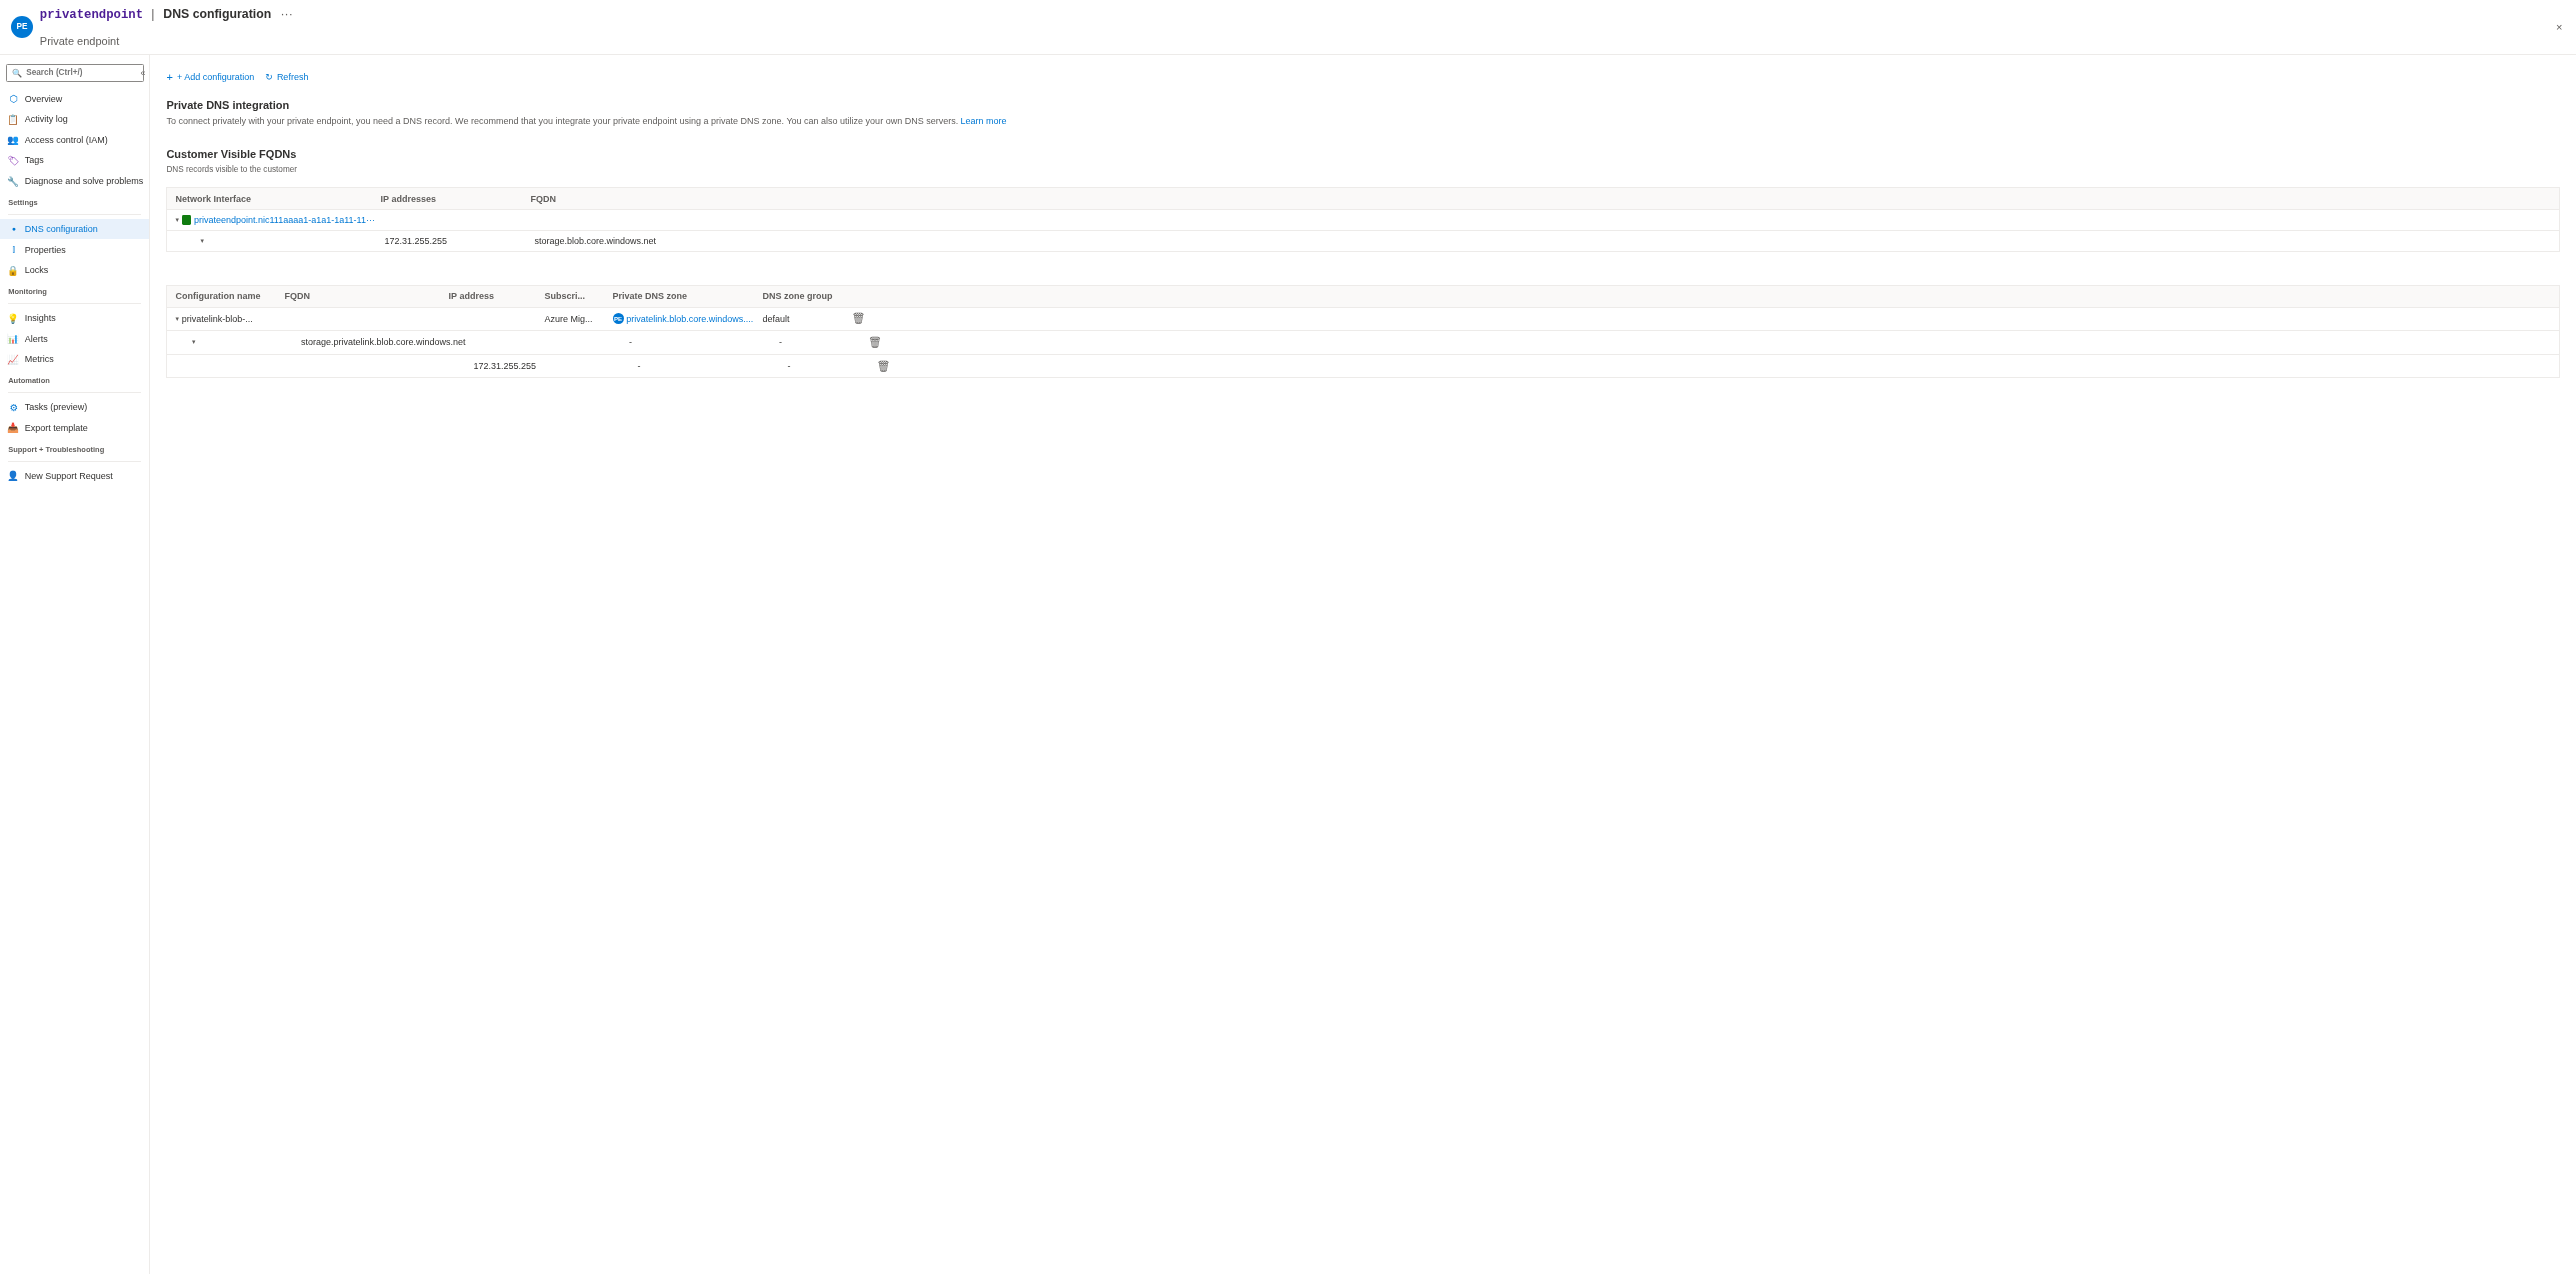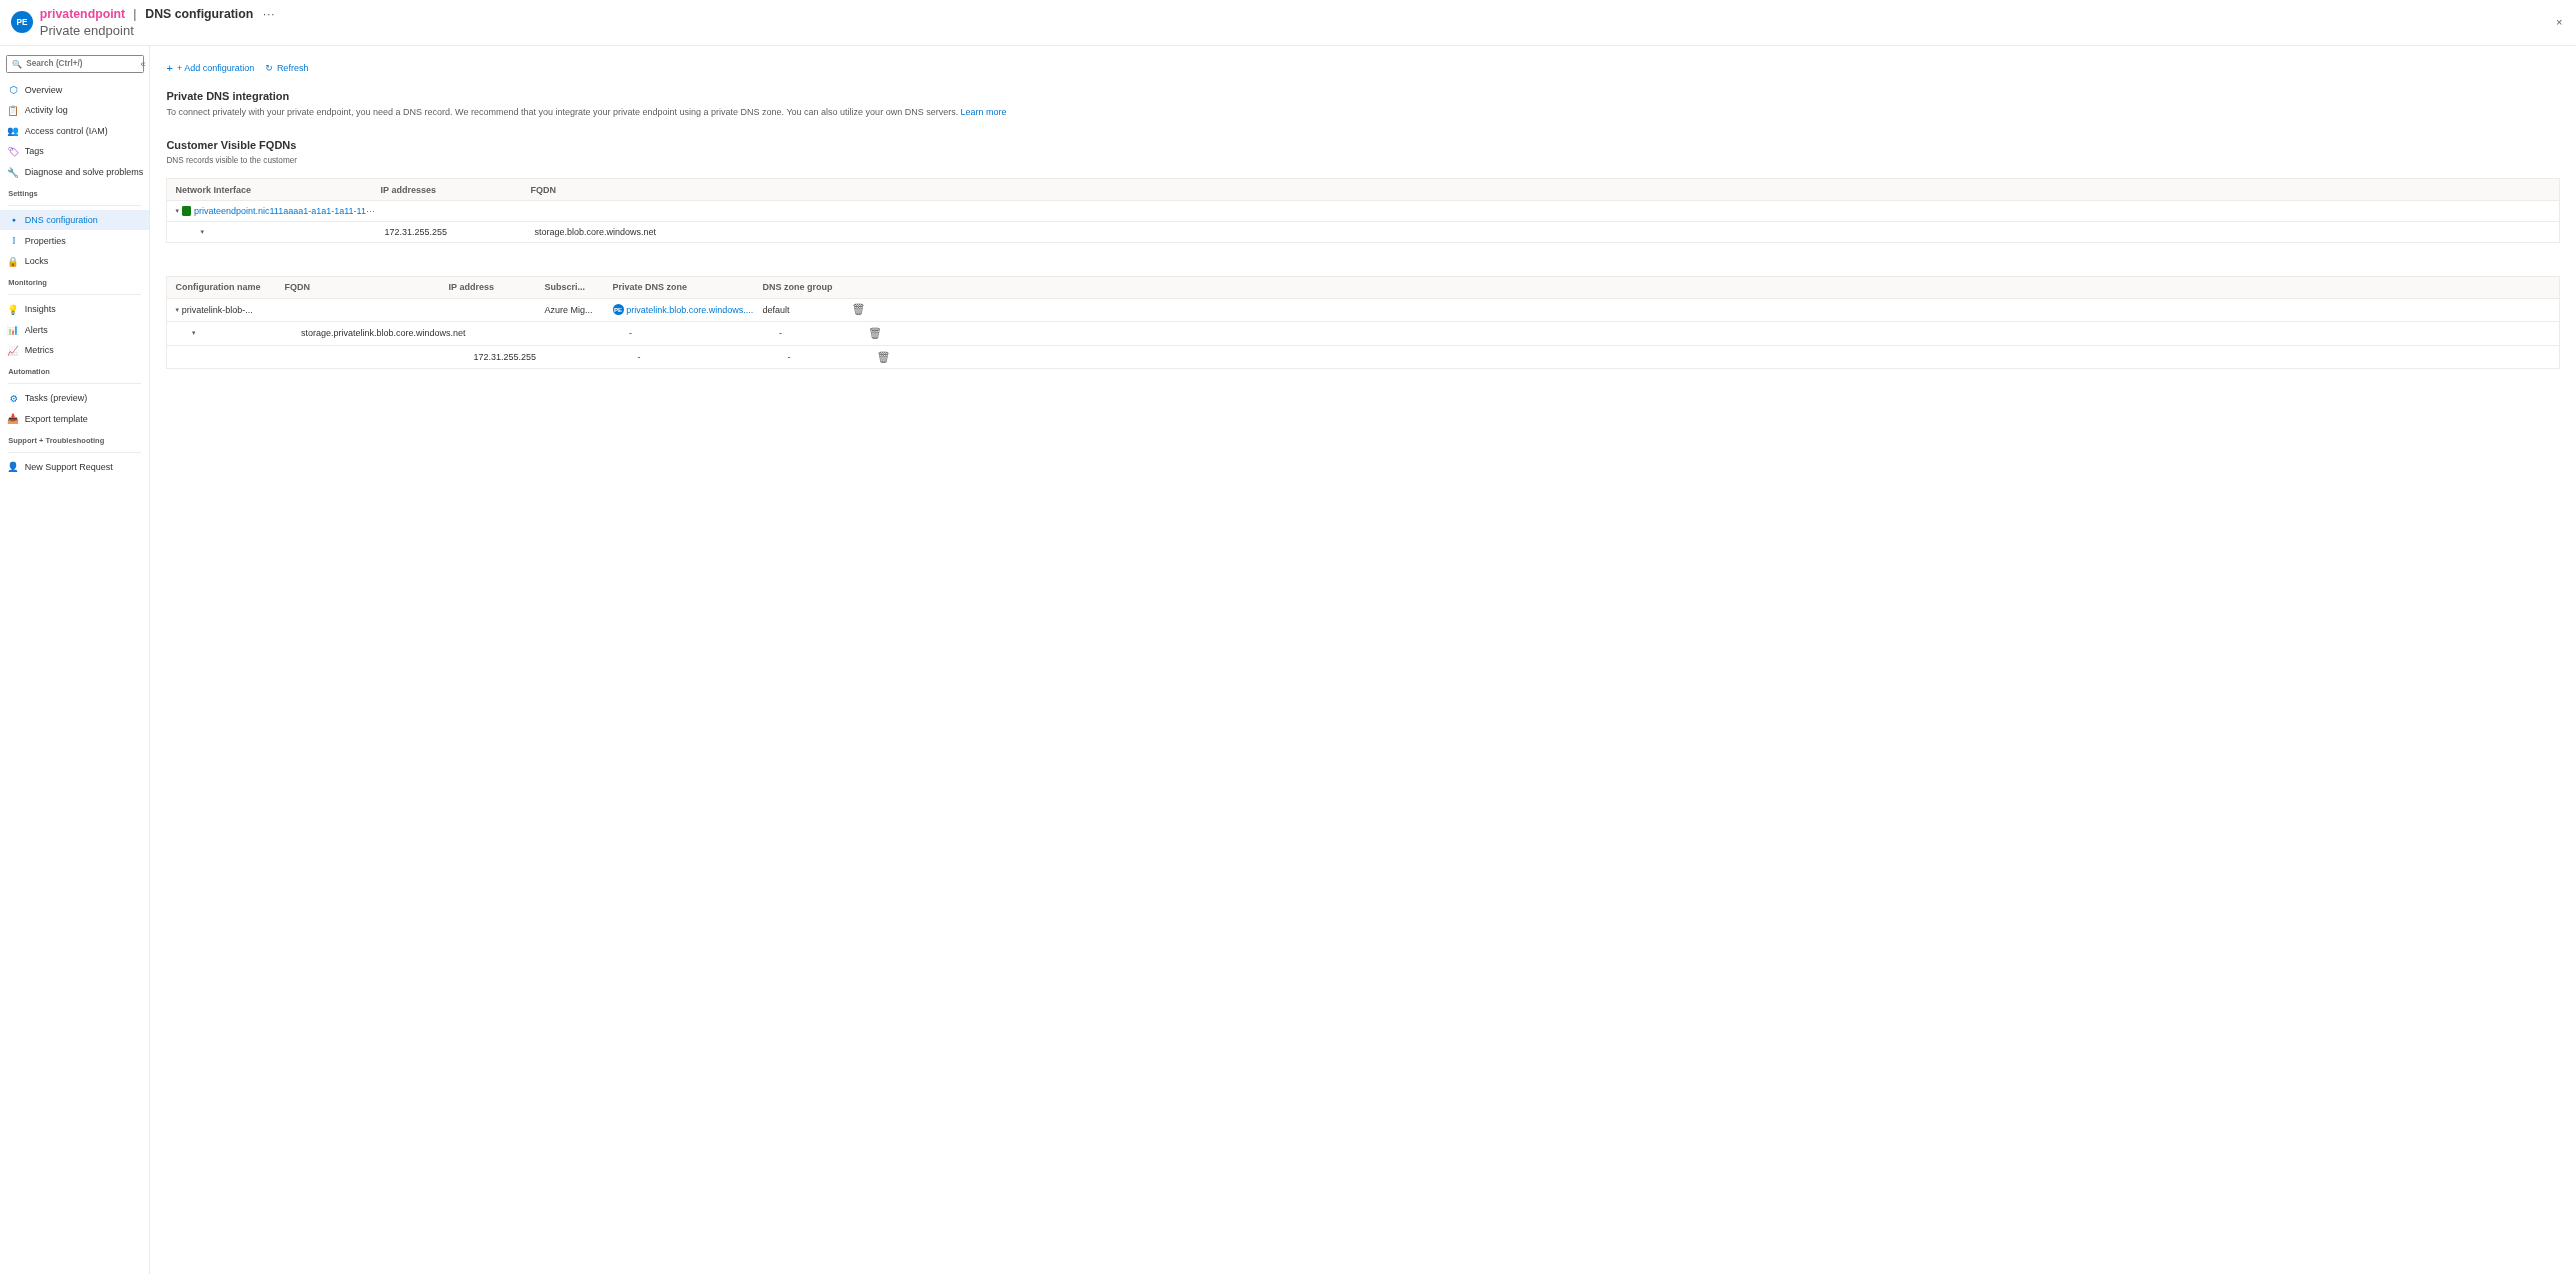--- a/index.html
+++ b/index.html
@@ -2,24 +2,24 @@
 <html><head>
   <meta charset="utf-8">
   <style>
     * { box-sizing: border-box; margin: 0; padding: 0; font-family: 'Segoe UI', sans-serif; font-size: 9px; }
     body { background: #fff; color: #323130; display: flex; flex-direction: column; height: 100vh; overflow: hidden; }
 
     
     .header { display: flex; align-items: center; padding: 6.8px 11px; border-bottom: 0.7px solid #edebe9; min-height: 38px; }
     .header-avatar { width: 22px; height: 22px; border-radius: 50%; background: #0078d4; color: #fff; display: flex; align-items: center; justify-content: center; font-size: 8.2px; font-weight: 600; margin-right: 6.8px; flex-shrink: 0; }
     .header-title-group { flex: 1; }
-    .header-resource-name { font-size: 12.3px; font-weight: 600; color: #ec4899; }
+    .header-resource-name { font-size: 12.3px; font-weight: 600; color: #4c1d95; font-family: Liberation Mono, monospace; }
     .header-separator { color: #605e5c; margin: 0 5.5px; font-weight: 300; font-size: 12.3px; }
     .header-page-title { font-size: 12.3px; font-weight: 600; color: #323130; }
-    .header-subtitle { font-size: 13px; color: #605e5c; margin-top: 2px; }
+    .header-subtitle { font-size: 11px; color: #605e5c; margin-top: 13px; }
     .header-ellipsis { color: #605e5c; font-size: 12.3px; margin-left: 8.2px; cursor: pointer; }
     .header-close { margin-left: auto; cursor: pointer; font-size: 11px; color: #605e5c; background: none; border: none; padding: 2.7px; }
 
     
     .main-layout { display: flex; flex: 1; overflow: hidden; }
 
     
     .sidebar { width: 150px; min-width: 150px; border-right: 0.7px solid #edebe9; overflow-y: auto; padding: 5.5px 0; }
     .search-box { display: flex; align-items: center; margin: 4.1px 5.5px 6.8px; border: 0.7px solid #8a8886; border-radius: 1.4px; padding: 2.7px 5.5px; gap: 4.1px; }
     .search-box input { border: none; outline: none; font-size: 8.2px; color: #605e5c; flex: 1; background: transparent; font-weight: bold; }

